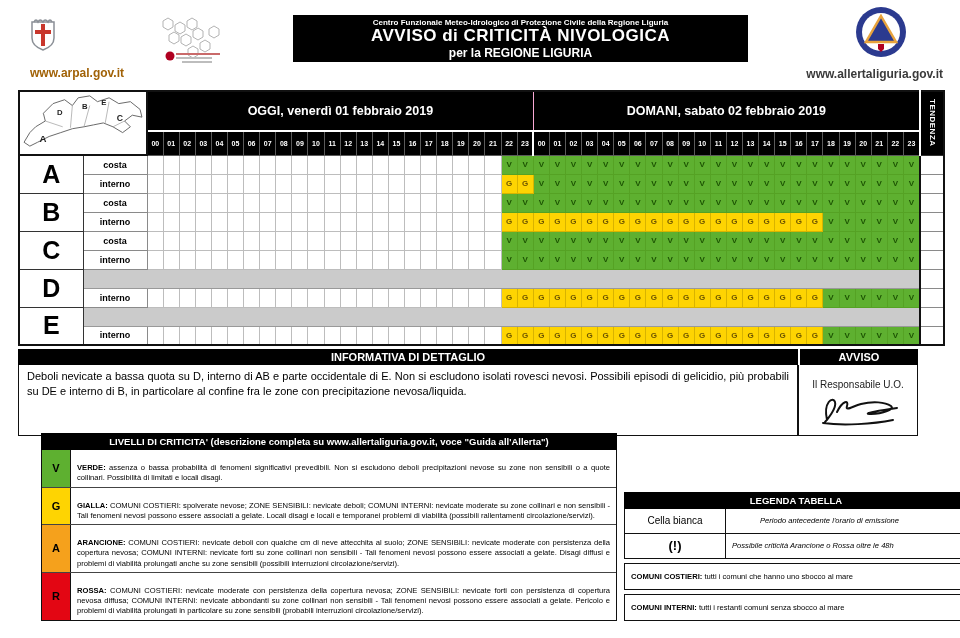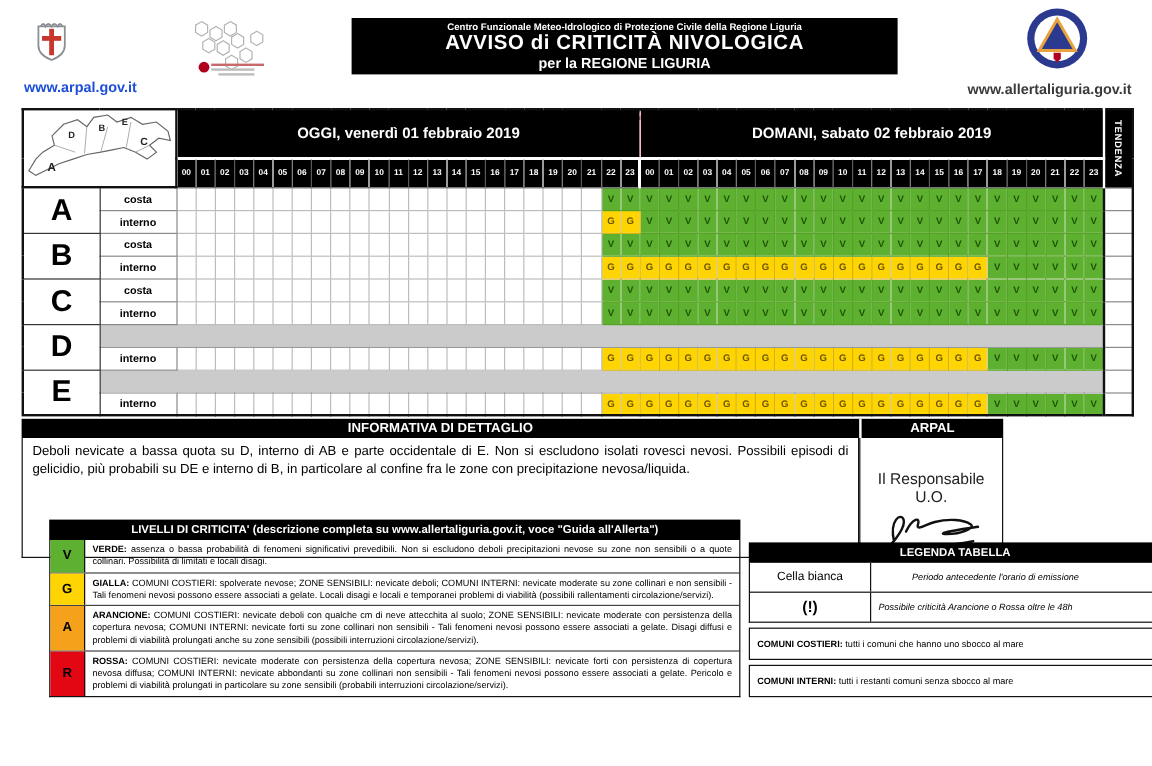--- a/index.html
+++ b/index.html
@@ -1,21 +1,21 @@
 <!DOCTYPE html>
 <html><head>
 <meta charset="utf-8">
 <style>
   html,body{margin:0;padding:0;background:#fff;}
   .page{position:relative;width:960px;height:638px;background:#fff;overflow:hidden;
         font-family:"Liberation Sans",sans-serif;color:#000;}
   
   .arpal-block{position:absolute;left:28px;top:16px;display:flex;align-items:center;gap:7px;}
   .arpal-name{font-size:31px;font-weight:bold;color:#1d4f9e;letter-spacing:1px;}
-  .arpal-site{position:absolute;left:20px;top:66px;font-size:12px;font-weight:bold;color:#1d4ed8;}
+  .arpal-site{position:absolute;left:30px;top:66px;font-size:12px;font-weight:bold;color:#a16207;}
   .hex-logo{position:absolute;left:148px;top:14px;}
   .title-box{position:absolute;left:293px;top:15px;width:455px;height:47px;background:#000;color:#fff;
              text-align:center;}
   .title-org{font-size:8px;font-weight:bold;padding-top:3px;}
   .title-main{font-size:17px;font-weight:bold;letter-spacing:.5px;line-height:1.1;}
   .title-sub{font-size:12px;font-weight:bold;}
   .emission{position:absolute;left:293px;top:67px;width:455px;text-align:center;
             font-size:12.5px;font-weight:bold;margin-top:22px;}
   .pc-logo{position:absolute;left:855px;top:6px;}
   .alert-site{position:absolute;right:17px;top:67px;font-size:12px;font-weight:bold;color:#3a3a3a;}
@@ -37,41 +37,41 @@
           border:1px solid #333;border-left:2.5px solid #111;}
   td.sub{font-size:9px;font-weight:bold;text-align:center;background:#fff;border:1px solid #8a8a8a;}
   td.cell{border:1px solid #bdbdbd;background:#fff;text-align:center;font-size:8px;font-weight:bold;}
   td.cell.cv{background:var(--green);color:var(--greentext);border-color:#55a224;}
   td.cell.cg{background:var(--yellow);color:var(--yellowtext);border-color:#d8b300;}
   td.cell.split{border-left:1.5px solid #222;}
   td.graybar{background:#cbcbcb;border:1px solid #999;}
   td.tend{background:#fff;border:1px solid #8a8a8a;border-left:2px solid #111;}
   tr.zone-top td{border-top:1.5px solid #333;}
   
-  .info-sec{position:absolute;left:18px;top:349px;width:818px;}
+  .info-sec{position:absolute;left:18px;top:349px;width:900px;}
   .info-heads{display:flex;}
   .info-head{flex:1;background:#000;color:#fff;font-size:11px;font-weight:bold;text-align:center;
              padding:2px 0;}
   .firma-head{width:118px;flex:none;border-left:2px solid #fff;}
   .info-body{display:flex;}
   .info-text{flex:1;border:1.5px solid #111;border-top:none;min-height:62px;background:#fff;
              font-size:11px;line-height:1.35;padding:4px 8px;text-align:justify;}
   .firma-box{width:118px;flex:none;border:1.5px solid #111;border-top:none;border-left:1.5px solid #111;
              background:#fff;text-align:center;}
-  .firma-role{font-size:13px;color:#222;margin-top:26px;}
+  .firma-role{font-size:10px;color:#222;margin-top:14px;}
   
   .bottom{position:absolute;left:18px;top:433px;width:927px;display:flex;gap:7px;align-items:flex-end;padding-left:23px;}
   .levels{width:576px;flex:none;}
   .blk-head{background:#000;color:#fff;font-size:9.5px;font-weight:bold;text-align:center;padding:3px 0;}
   .lvl-box{border:1.5px solid #111;border-top:none;}
   .lvl-row{display:flex;border-top:1px solid #444;}
   .lvl-row:first-child{border-top:none;}
   .lvl-code{width:28px;flex:none;display:flex;align-items:center;justify-content:center;
             font-size:11px;font-weight:bold;border-right:1.5px solid #111;}
-  .lvl-text{flex:1;font-size:7.6px;line-height:1.35;padding:3px 6px;text-align:justify;}
+  .lvl-text{flex:1;font-size:7.6px;line-height:1.35;padding:3px 6px;text-align:justify;margin-top:10px;}
   .legend{flex:1;}
   .leg-box{border:1.5px solid #111;border-top:none;}
   .leg-row{display:flex;border-top:1px solid #111;min-height:24px;}
   .leg-row:first-child{border-top:none;gap:28px;}
   .leg-label{width:100px;flex:none;display:flex;align-items:center;justify-content:center;
              font-size:10px;border-right:1px solid #111;}
   .leg-label.big{font-size:13px;font-weight:bold;}
   .leg-text{flex:1;font-size:7.6px;display:flex;align-items:center;padding:2px 6px;line-height:1.3;font-style:italic;}
   .def-box{border:1.2px solid #111;margin-top:4px;font-size:7.6px;padding:8px 6px;background:#fff;}
 </style>
@@ -631,21 +631,21 @@
             <td class="cell cv">V</td>
             <td class="tend"></td>
           </tr>
         </tbody>
     </table>
   </div>
 
   <div class="info-sec">
     <div class="info-heads">
       <div class="info-head">INFORMATIVA DI DETTAGLIO</div>
-      <div class="info-head firma-head">ARPAL</div>
+      <div class="info-head firma-head">AVVISO</div>
     </div>
     <div class="info-body">
       <div class="info-text">Deboli nevicate a bassa quota su D, interno di AB e parte occidentale di E. Non si escludono isolati rovesci nevosi. Possibili episodi di gelicidio, più probabili su DE e interno di B, in particolare al confine fra le zone con precipitazione nevosa/liquida.</div>
       <div class="firma-box">
         <div class="firma-role">Il Responsabile U.O.</div>
         <svg width="90" height="38" viewBox="0 0 90 38">
           <path d="M14 30 C10 12 20 6 22 12 C24 18 14 30 12 32 M24 22 C30 10 36 10 34 16 C32 22 40 16 48 14 C60 11 72 12 78 16 C82 19 70 24 58 24 C46 24 70 20 84 18 M10 33 C30 36 60 34 80 30" fill="none" stroke="#111" stroke-width="2" stroke-linecap="round"></path>
         </svg>
       </div>
     </div>

